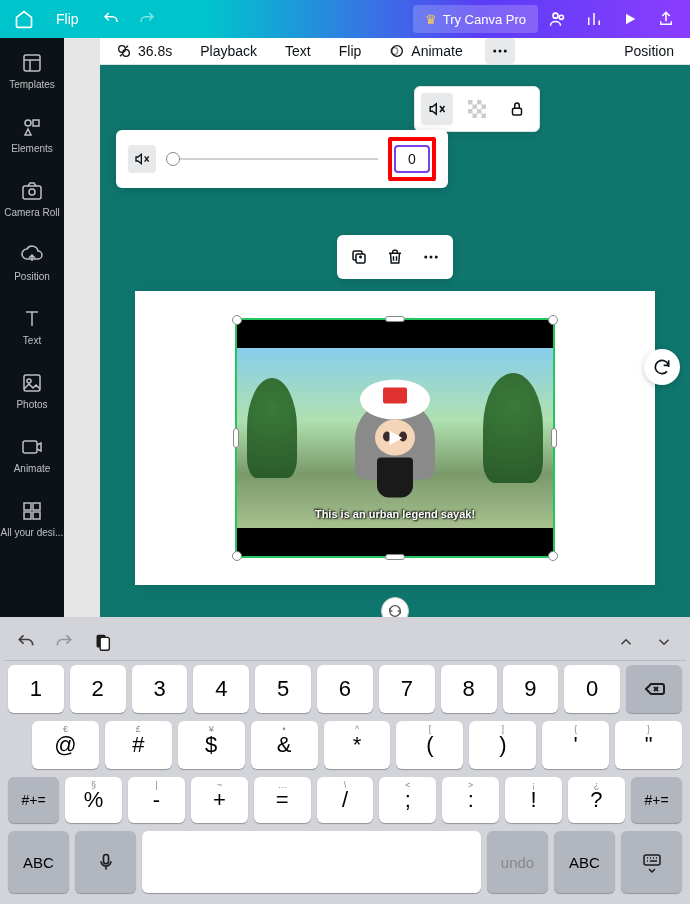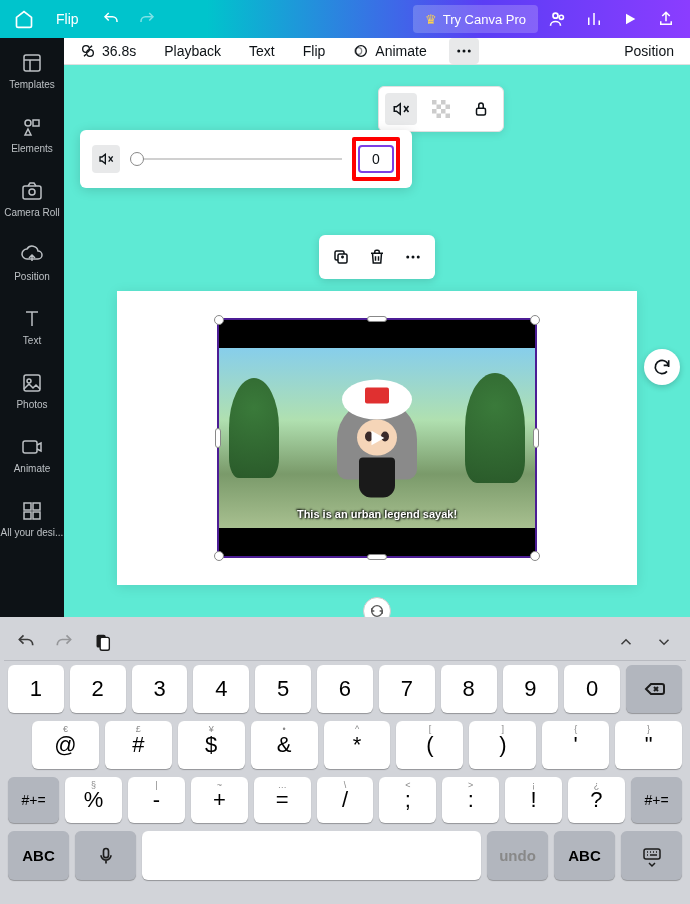--- a/index.html
+++ b/index.html
@@ -12,21 +12,21 @@
 .topbar .spacer { flex: 1; }
 .topbar .pro-btn { background: rgba(255,255,255,0.2); padding: 0 12px; height: 28px; display: flex; align-items: center; gap: 6px; color: #fff; font-size: 13px; font-weight: 500; border-radius: 4px; cursor: pointer; }
 
 
 .main { display: flex; height: calc(617px - 38px); }
 .sidebar { width: 64px; background: #0d1216; display: flex; flex-direction: column; }
 .sidebar-item { height: 64px; display: flex; flex-direction: column; align-items: center; justify-content: center; gap: 4px; color: #bcc0c4; cursor: pointer; font-size: 10px; }
 .sidebar-item svg { width: 24px; height: 24px; }
 
 
-.editor { flex: 1; display: flex; flex-direction: column; background: #5eead4; position: relative; }
+.editor { flex: 1; display: flex; flex-direction: column; background: #0f766e; position: relative; margin-left: 36px; }
 .editor-toolbar { height: 48px; background: #fff; border-bottom: 1px solid #e0e0e0; display: flex; align-items: center; padding: 0 10px; gap: 16px; }
 .editor-toolbar .tool { display: flex; align-items: center; gap: 6px; font-size: 14px; color: #0d1216; cursor: pointer; padding: 4px 6px; border-radius: 4px; }
 .editor-toolbar .tool.more { background: #e8e9ea; }
 .editor-toolbar .spacer { flex: 1; }
 
 
 .popup1 { position: absolute; top: 48px; left: 314px; background: #fff; border: 1px solid #e0e0e0; border-radius: 6px; padding: 6px; display: flex; gap: 8px; box-shadow: 0 2px 8px rgba(0,0,0,0.1); z-index: 5; }
 .popup1 .pbtn { width: 32px; height: 32px; display: flex; align-items: center; justify-content: center; cursor: pointer; border-radius: 4px; }
 .popup1 .pbtn.active { background: #e8e9ea; }
 
@@ -35,21 +35,21 @@
 .volume-panel .slider-track { flex: 1; height: 2px; background: #d0d0d0; position: relative; }
 .volume-panel .slider-thumb { position: absolute; left: 0; top: -6px; width: 14px; height: 14px; background: #fff; border: 1px solid #888; border-radius: 50%; }
 .volume-panel .highlight { border: 4px solid #ff0000; padding: 4px 2px; border-radius: 2px; }
 .volume-panel .vol-input { width: 36px; height: 28px; border: 2px solid #7b3fe4; border-radius: 4px; text-align: center; font-size: 14px; color: #0d1216; }
 
 
 .canvas-area { flex: 1; display: flex; flex-direction: column; align-items: center; padding-top: 170px; position: relative; }
 .action-bar { background: #fff; border-radius: 6px; box-shadow: 0 2px 8px rgba(0,0,0,0.15); display: flex; gap: 4px; padding: 6px; margin-bottom: 12px; }
 .action-bar .abtn { width: 32px; height: 32px; display: flex; align-items: center; justify-content: center; cursor: pointer; }
 .canvas { width: 520px; height: 294px; background: #fff; display: flex; align-items: center; justify-content: center; position: relative; box-shadow: 0 2px 12px rgba(0,0,0,0.1); }
-.video-frame { width: 320px; height: 240px; background: #000; border: 2px solid #4c1d95; position: relative; display: flex; align-items: center; }
+.video-frame { width: 320px; height: 240px; background: #000; border: 2px solid #22c55e; position: relative; display: flex; align-items: center; }
 .video-content { width: 100%; height: 180px; background: linear-gradient(180deg, #87ceeb 0%, #b0e0b0 40%, #7a9a6a 70%, #a8c090 100%); position: relative; overflow: hidden; }
 .tree { position: absolute; width: 50px; height: 100px; background: radial-gradient(circle at 50% 30%, #3a7a3a, #2a5a2a); border-radius: 50% 50% 20% 20%; }
 .tree.t1 { left: 10px; top: 30px; }
 .tree.t2 { right: 10px; top: 25px; width: 60px; height: 110px; }
 .char { position: absolute; left: 50%; top: 50%; transform: translate(-50%, -45%); width: 90px; height: 130px; }
 .char .hat { width: 70px; height: 40px; background: #fff; border-radius: 50%; margin: 0 auto; position: relative; }
 .char .bow { position: absolute; left: 50%; top: 8px; transform: translateX(-50%); width: 24px; height: 16px; background: #e03030; border-radius: 2px; }
 .char .hair { width: 80px; height: 80px; background: #8a8a8a; border-radius: 40px 40px 10px 10px; margin: -20px auto 0; }
 .char .face { width: 40px; height: 36px; background: #f5d5b8; border-radius: 50%; margin: -60px auto 0; position: relative; }
 .char .eye { position: absolute; width: 8px; height: 10px; background: #3a2a2a; border-radius: 50%; top: 12px; }
@@ -76,21 +76,21 @@
 .kb-top { height: 38px; display: flex; align-items: center; gap: 14px; padding: 0 10px; border-bottom: 1px solid #b8bac0; }
 .kb-top .kspacer { flex: 1; }
 .kb-top .ktbtn { width: 24px; height: 24px; display: flex; align-items: center; justify-content: center; cursor: pointer; color: #3c3c3c; }
 .kb-row { display: flex; gap: 6px; padding: 4px 4px; }
 .key { flex: 1; height: 48px; background: #fff; border-radius: 6px; box-shadow: 0 1px 1px rgba(0,0,0,0.3); display: flex; align-items: center; justify-content: center; font-size: 22px; color: #000; cursor: pointer; position: relative; }
 .key.dark { background: #b2b6be; }
 .key.wide { flex: 2; font-size: 16px; }
 .key .sup { position: absolute; top: 3px; font-size: 9px; color: #888; }
 .kb-row3 .key, .kb-row4 .key { height: 46px; }
 .kb-bottom { display: flex; gap: 6px; padding: 4px 4px; }
-.kb-bottom .key { height: 49px; font-weight: bold; }
+.kb-bottom .key { height: 62px; }
 .kb-bottom .space { flex: 5; }
 .kb-bottom .undo { color: #888; font-size: 15px; }
 </style>
 </head>
 <body>
 
 <div class="topbar">
   <div class="icon-btn">
     <svg width="20" height="20" viewBox="0 0 24 24" fill="none" stroke="#fff" stroke-width="2">
         <path d="M3 10l9-7 9 7v10a2 2 0 01-2 2H5a2 2 0 01-2-2V10z"></path>

